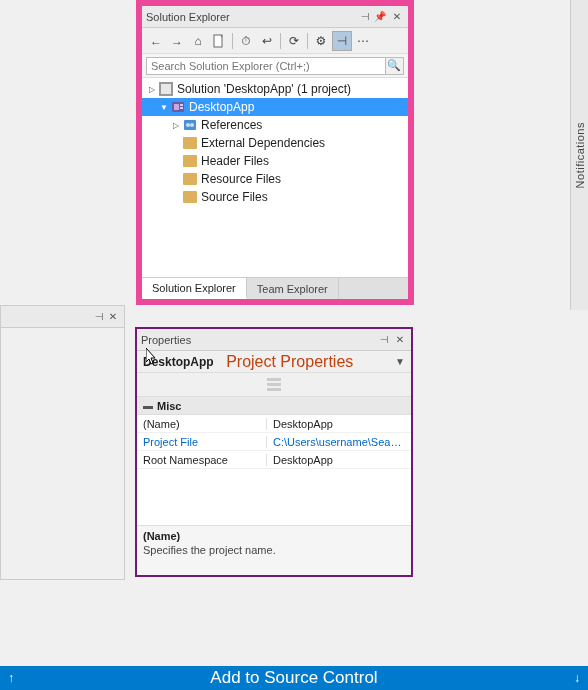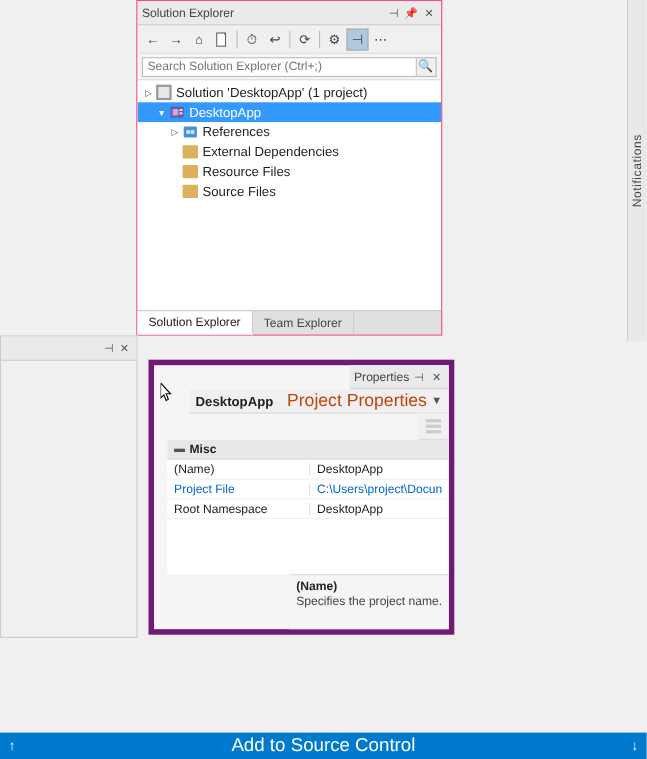--- a/index.html
+++ b/index.html
@@ -31,26 +31,26 @@
       writing-mode: vertical-rl;
       transform: rotate(180deg);
       font-size: 11px;
       color: #444;
       letter-spacing: 0.5px;
     }
 
     
     .solution-explorer {
       position: absolute;
-      left: 124px;
+      left: 136px;
       top: 0;
       width: 278px;
       height: 305px;
-      background: #fdba74;
-      border: 1px solid #ec4899;
+      background: #b91c1c;
+      border: 6px solid #ec4899;
       display: flex;
       flex-direction: column;
     }
 
     .panel-titlebar {
       background: #eaeaea;
       border-bottom: 1px solid #ccc;
       display: flex;
       align-items: center;
       padding: 0 4px;
@@ -250,24 +250,23 @@
     }
 
     
     .properties-panel {
       position: absolute;
       left: 135px;
       top: 327px;
       width: 278px;
       height: 250px;
       background: #f5f5f5;
-      border: 5px solid #701a75;
+      border: 2px solid #701a75;
       display: flex;
       flex-direction: column;
-      align-items: flex-end;
     }
 
     .prop-header {
       display: flex;
       align-items: center;
       padding: 2px 6px;
       background: #f0f0f0;
       border-bottom: 1px solid #ddd;
       height: 22px;
       gap: 4px;
@@ -502,20 +501,28 @@
 
     <div class="tree-item">
       <span class="indent" style="width:28px;"></span>
       <span class="expand-icon">&nbsp;</span>
       <span class="item-icon">
         <div class="icon-folder" style="background:#dcb05c;"></div>
       </span>
       <span class="item-label">External Dependencies</span>
     </div>
 
+    <div class="tree-item">
+      <span class="indent" style="width:28px;"></span>
+      <span class="expand-icon">&nbsp;</span>
+      <span class="item-icon">
+        <div class="icon-folder" style="background:#dcb05c;"></div>
+      </span>
+      <span class="item-label">Header Files</span>
+    </div>
 
     <div class="tree-item">
       <span class="indent" style="width:28px;"></span>
       <span class="expand-icon">&nbsp;</span>
       <span class="item-icon">
         <div class="icon-folder" style="background:#dcb05c;"></div>
       </span>
       <span class="item-label">Resource Files</span>
     </div>
 
@@ -591,21 +598,21 @@
     </div>
 
     <div class="prop-row">
       <span class="prop-name">(Name)</span>
       <span class="prop-value">DesktopApp</span>
     </div>
 
 
     <div class="prop-row">
       <span class="prop-name link-style">Project File</span>
-      <span class="prop-value" style="color:#0066cc;">C:\Users\project\Docun</span>
+      <span class="prop-value" style="color:#0066cc;">C:\Users\username\Search</span>
     </div>
 
     <div class="prop-row">
       <span class="prop-name">Root Namespace</span>
       <span class="prop-value">DesktopApp</span>
     </div>
   </div>
 
   <div class="prop-description">
     <div class="prop-desc-title">(Name)</div>

